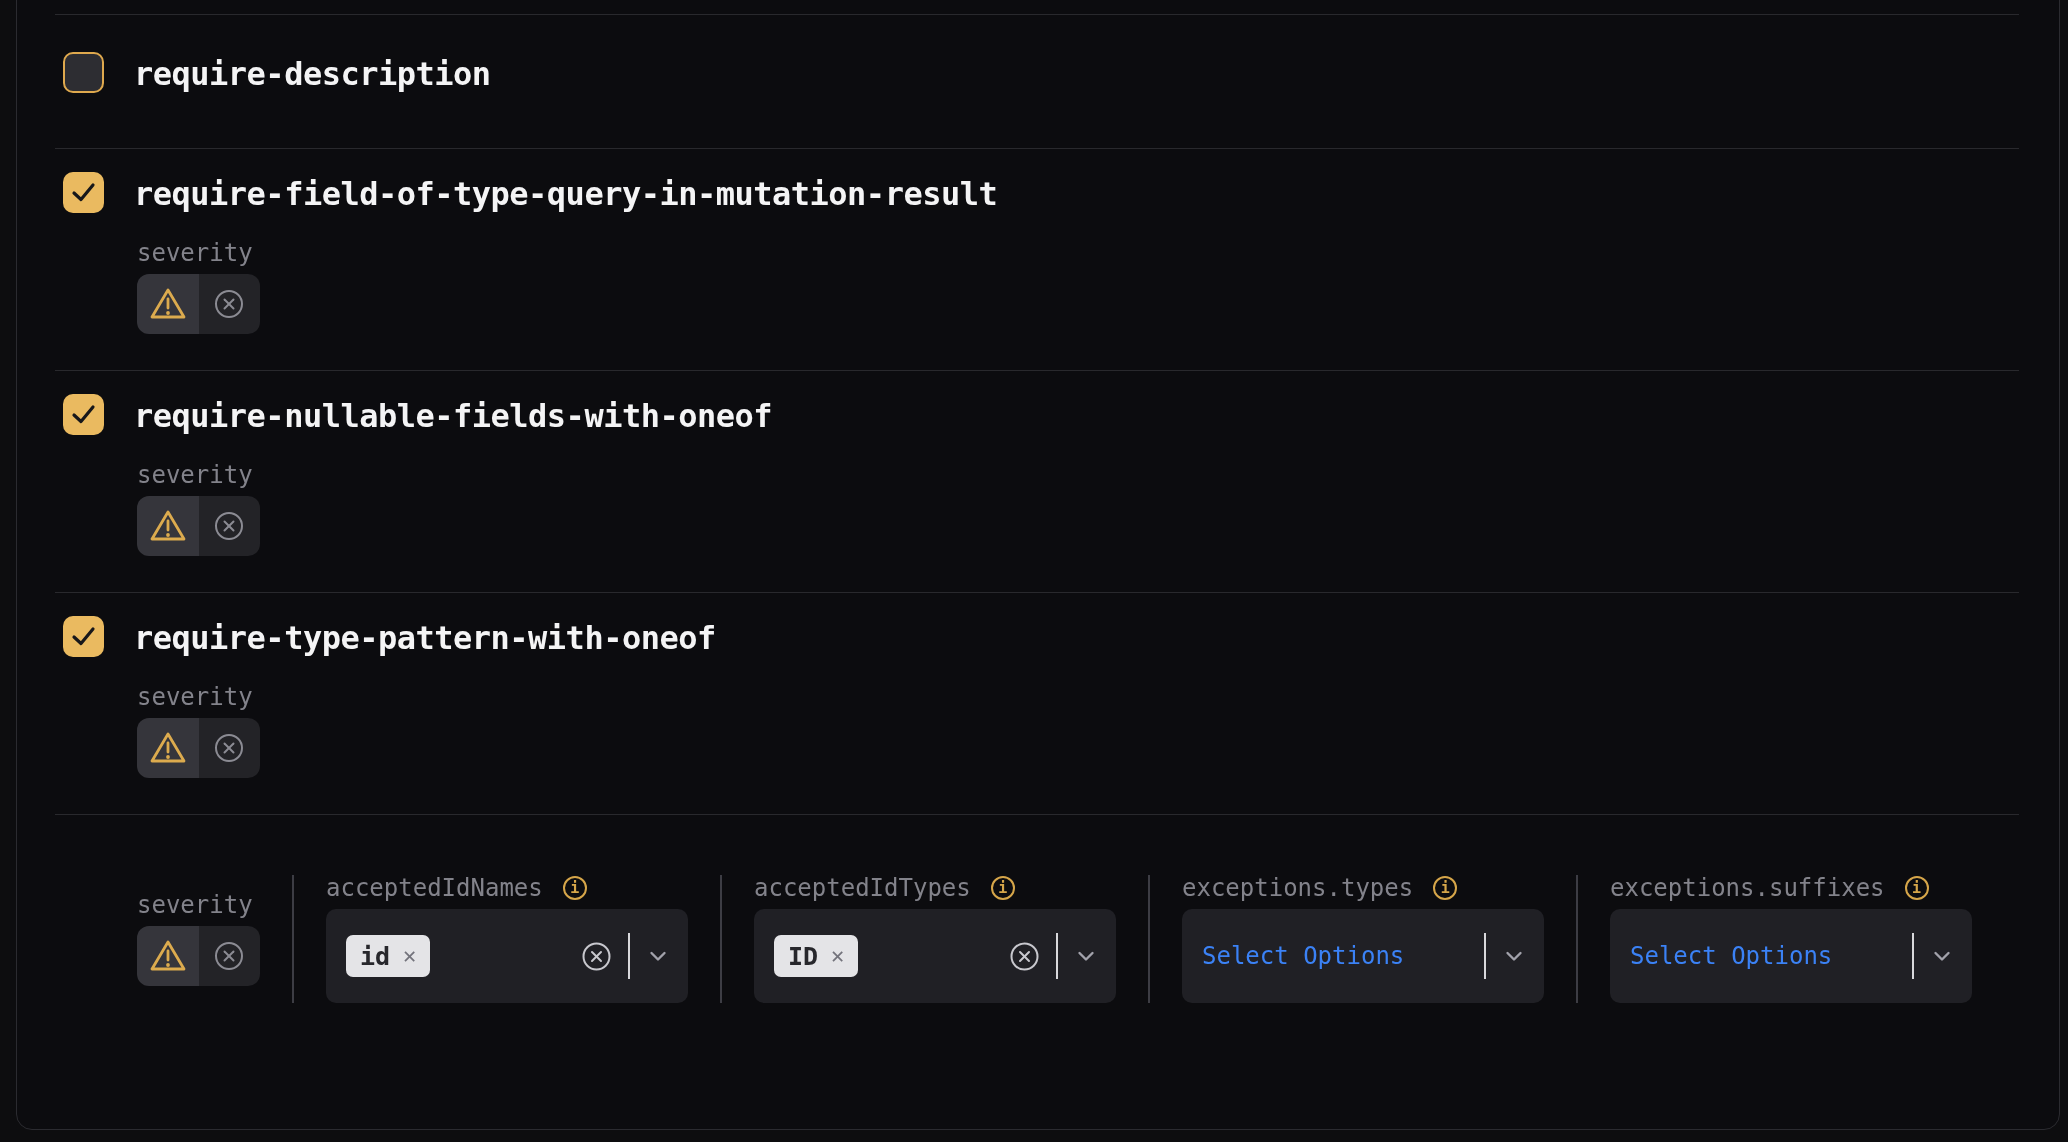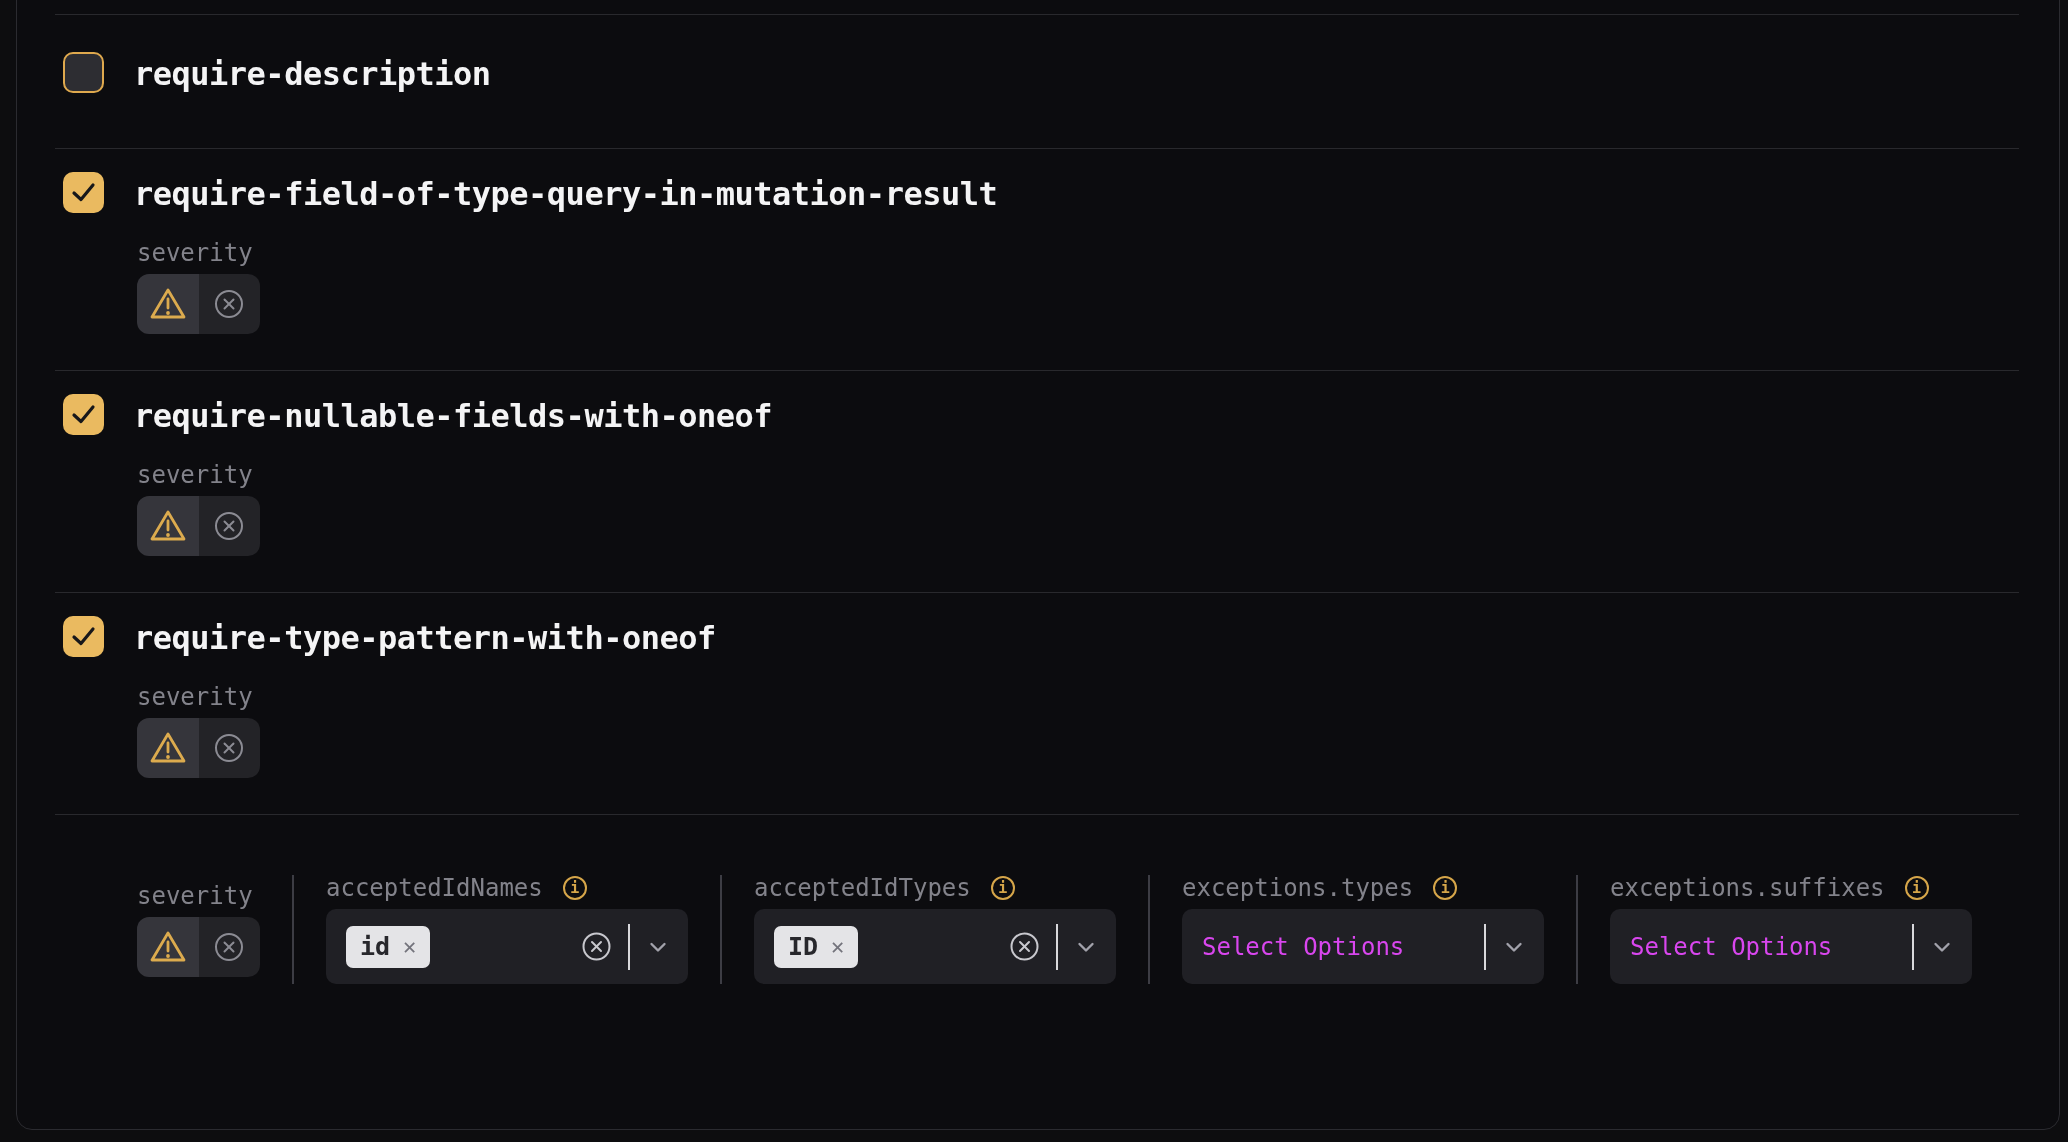--- a/index.html
+++ b/index.html
@@ -48,30 +48,30 @@
     margin-top:8px; width:123px; height:60px; border-radius:12px;
     display:flex; overflow:hidden; flex:none;
   }
   .seg { flex:1; border:none; display:flex; align-items:center; justify-content:center; cursor:pointer; }
   .seg.warn { background:#35353b; }
   .seg.off  { background:#232327; }
 
   .vsep { width:2px; background:#3d3d44; align-self:stretch; margin:0 32px; flex:none; }
 
   .multiselect {
-    margin-top:8px; width:362px; height:75px; background:#202025; border-radius:10px;
+    margin-top:8px; width:362px; height:94px; background:#202025; border-radius:10px;
     display:flex; align-items:center; padding:0 18px 0 20px; cursor:pointer;
   }
   .chip {
     height:42px; background:#e4e4e7; border-radius:7px;
     display:flex; align-items:center; padding:0 14px; gap:13px; flex:none;
   }
   .chip-label { font-size:25px; font-weight:bold; color:#27272c; line-height:1; }
   .chip-x { font-size:22px; color:#73737c; line-height:1; cursor:pointer; }
-  .ms-placeholder { font-size:24px; color:#d946ef; white-space:nowrap; }
+  .ms-placeholder { font-size:24px; color:#3b82f6; white-space:nowrap; }
   .ms-spacer { flex:1; }
   .ms-sep { width:2px; height:46px; background:#d8d8dc; margin:0 16px; flex:none; }
   .icon-btn { background:none; border:none; padding:0; display:flex; align-items:center; cursor:pointer; flex:none; }
 </style>
 </head>
 <body>
 
 <div class="card">
   <div class="rows" id="rows">
       <div class="row-spacer"></div>

